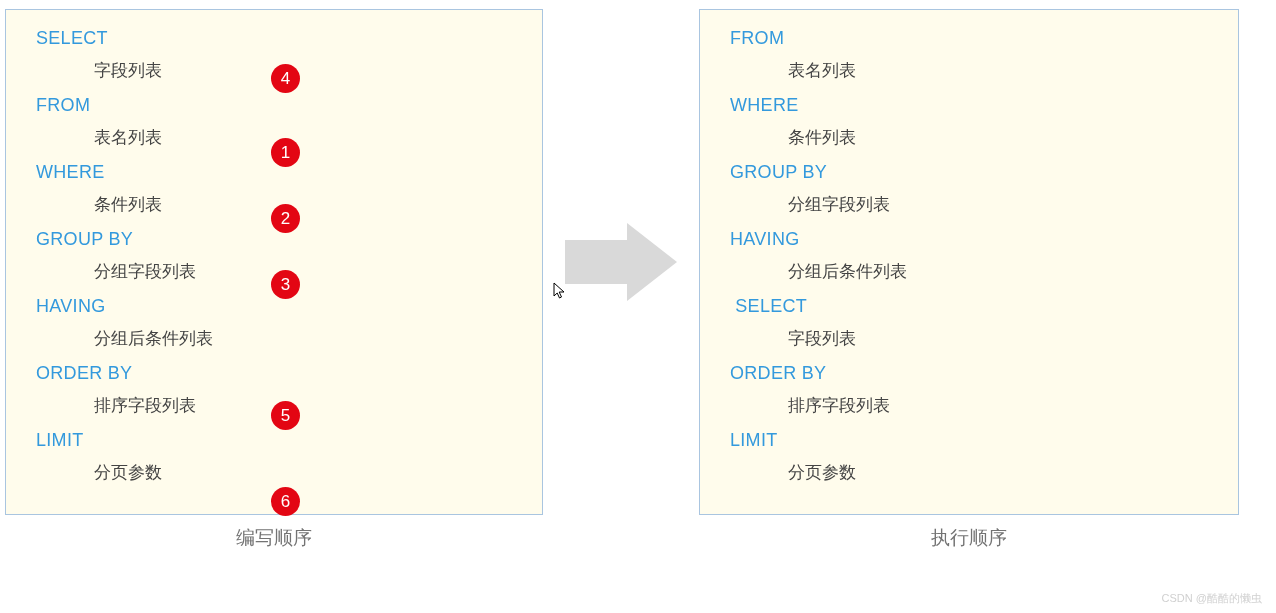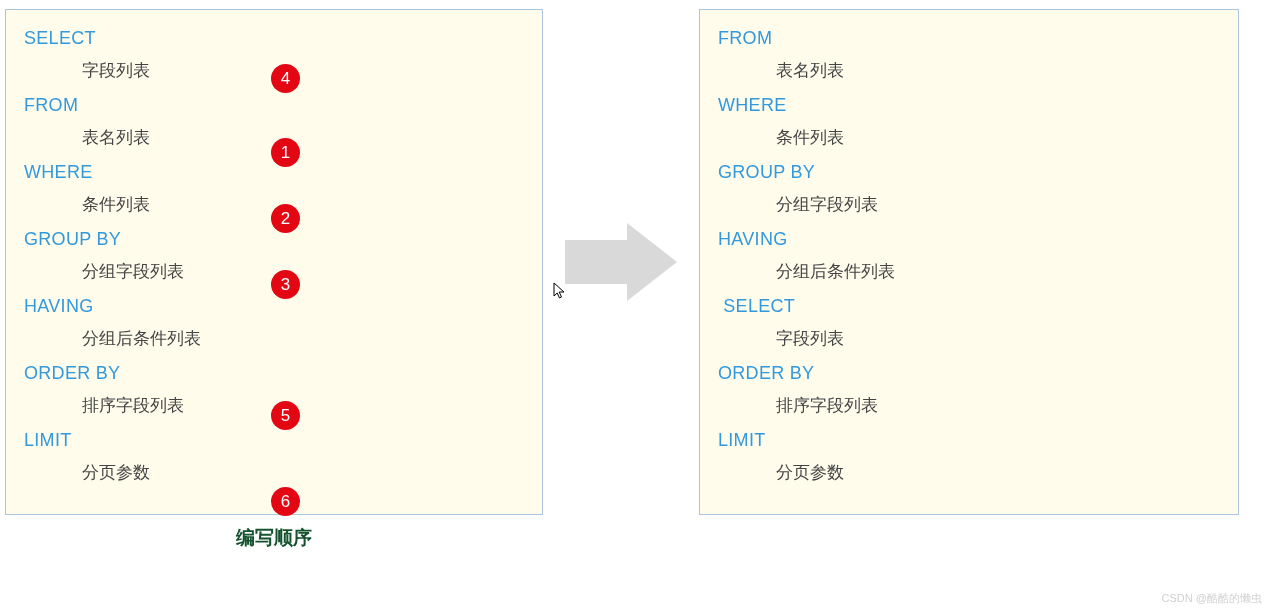--- a/index.html
+++ b/index.html
@@ -12,21 +12,21 @@
     }
     .container {
       display: flex;
       align-items: flex-start;
       padding: 9px 5px;
       gap: 22px;
     }
     .box {
       border: 1px solid #a9c5e0;
       background: #fffcec;
-      padding: 12px 18px 10px 18px;
+      padding: 12px 18px 10px 30px;
       position: relative;
     }
     .box-left {
       width: 538px;
       height: 506px;
     }
     .box-right {
       width: 540px;
       height: 506px;
     }
@@ -58,25 +58,25 @@
       font-size: 17px;
       font-weight: 500;
       position: absolute;
     }
     .badges-col {
       position: absolute;
       left: 265px;
       top: 0;
     }
     .caption {
-      color: #14532d;
+      color: #737373;
       font-size: 19px;
       text-align: center;
       margin-top: 10px;
-      font-weight: 700;
+      font-weight: 400;
     }
     .arrow-wrap {
       display: flex;
       align-items: center;
       justify-content: center;
       height: 506px;
       width: 112px;
     }
     .arrow-svg { display: block; }
     .cursor {
@@ -174,20 +174,21 @@
       </div>
       <div class="clause">
         <div class="keyword">ORDER BY</div>
         <div class="desc">排序字段列表</div>
       </div>
       <div class="clause">
         <div class="keyword">LIMIT</div>
         <div class="desc">分页参数</div>
       </div>
     </div>
+    <div class="caption">执行顺序</div>
   </div>
 
 </div>
 
 <span class="cursor">
   <svg width="14" height="18" viewBox="0 0 14 18">
       <path d="M1 1 L1 14 L4.2 11 L6.5 16 L8.5 15 L6.2 10 L11 10 Z" fill="#fff" stroke="#000" stroke-width="1"></path>
     </svg>
 </span>
 

